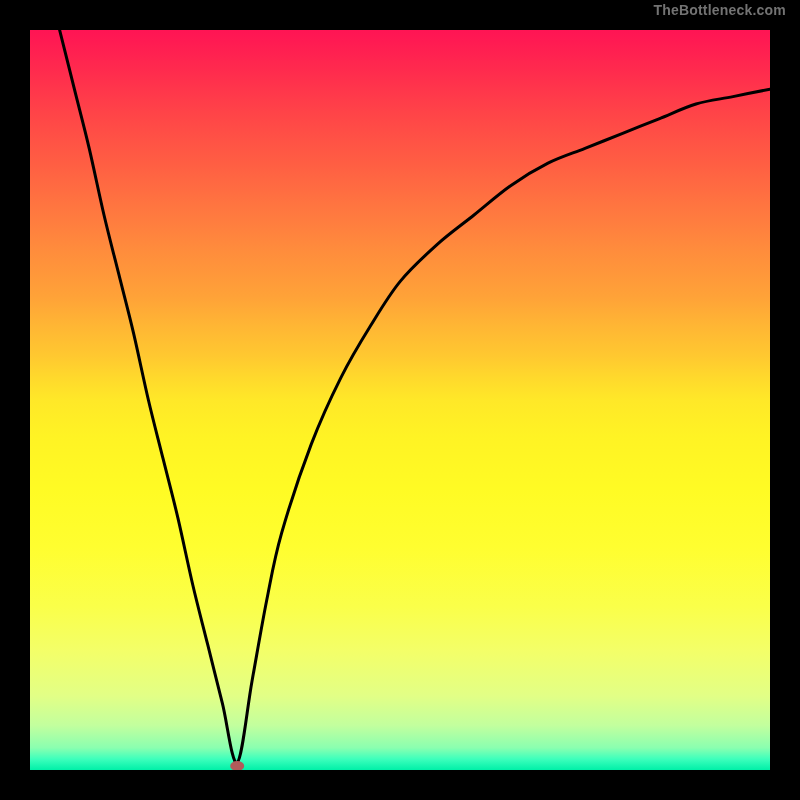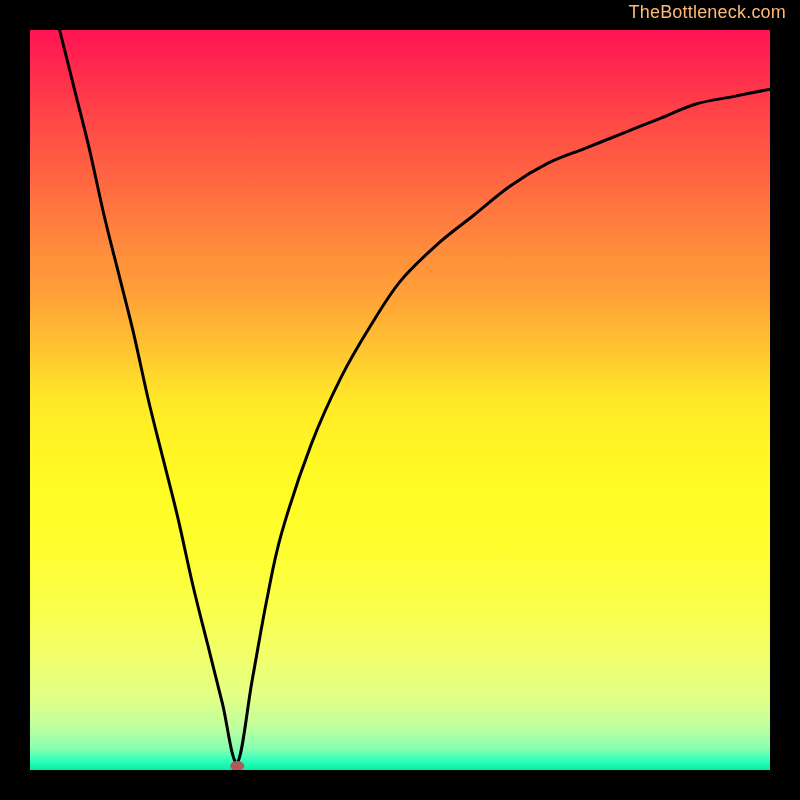--- a/index.html
+++ b/index.html
@@ -8,23 +8,23 @@
     width: 800px;
     height: 800px;
     background: #000;
     position: relative;
   }
   .watermark {
     position: absolute;
     top: 2px;
     right: 14px;
     font-family: Arial, Helvetica, sans-serif;
-    font-size: 18px;
-    font-weight: normal;
-    color: #fdba74;
+    font-size: 14px;
+    font-weight: bold;
+    color: #737373;
     letter-spacing: 0.2px;
   }
   .plot-area {
     position: absolute;
     left: 30px;
     top: 30px;
     width: 740px;
     height: 740px;
     background: linear-gradient(to bottom,
       #ff1454 0%,

